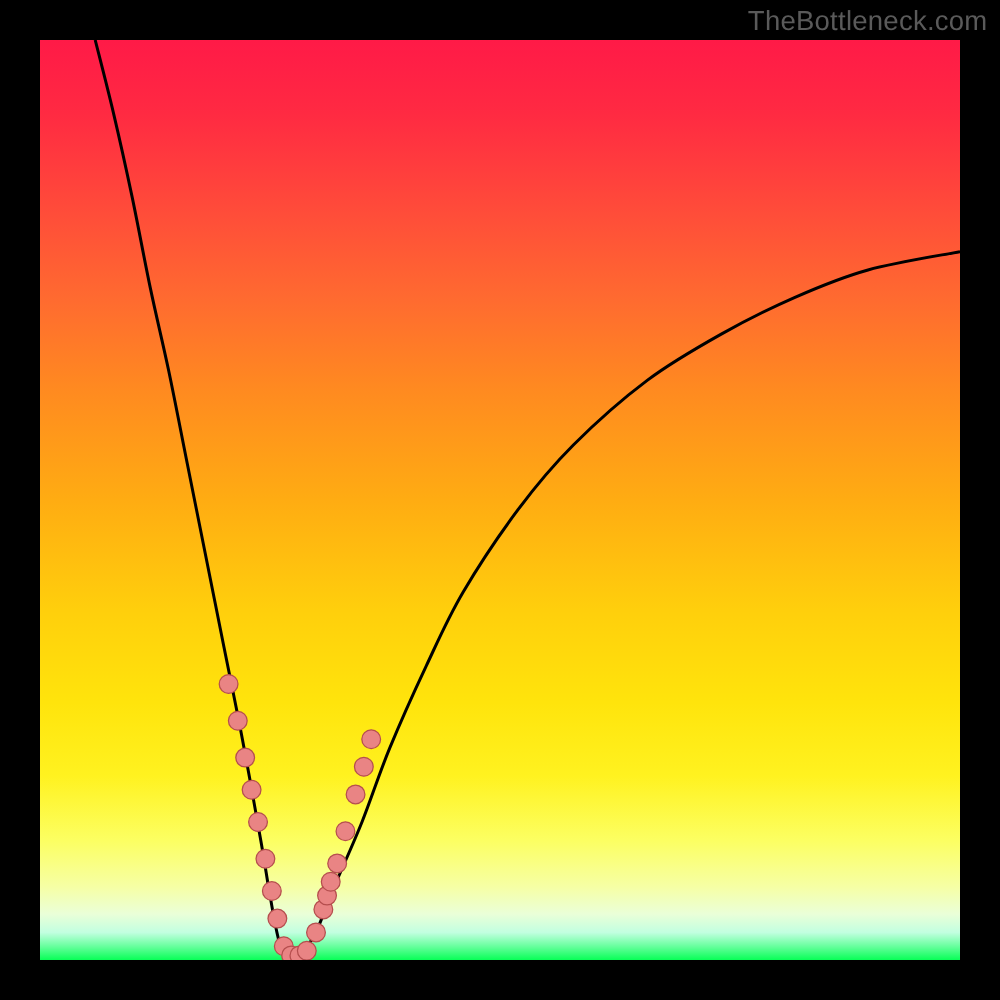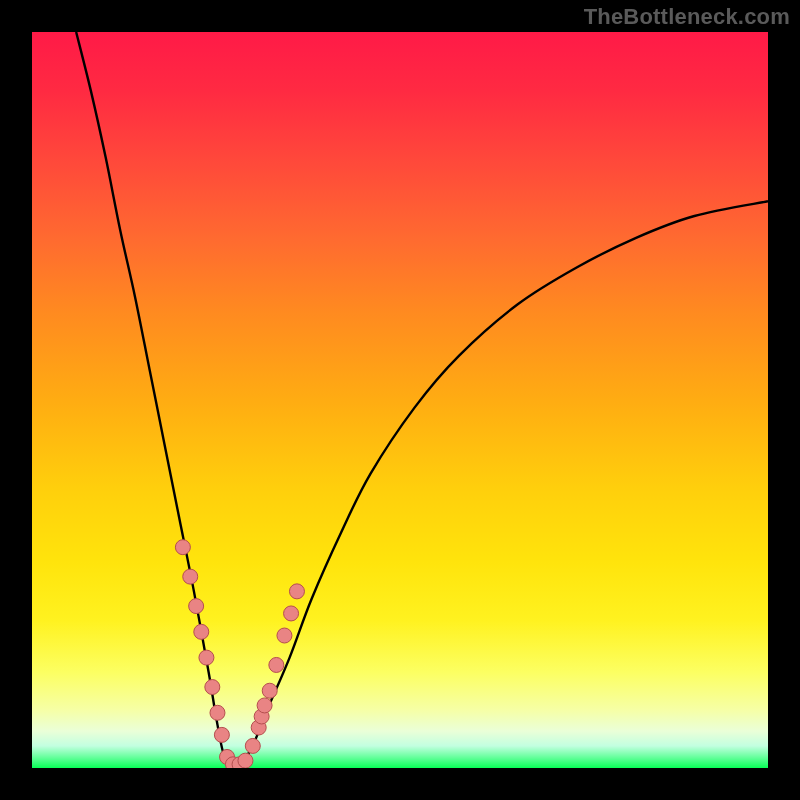--- a/index.html
+++ b/index.html
@@ -60,21 +60,21 @@
     width: 736px;
     height: 736px;
   }
   .watermark {
     position: absolute;
     top: 4px;
     right: 10px;
     color: #5a5a5a;
     font-size: 22px;
     letter-spacing: 0.2px;
-    font-weight: 700;
+    font-weight: 400;
   }
 </style>
 </head>
 <body>
 
 <div class="frame">
 
   <div class="plot-area">
     <div class="gradient gradient-main"></div>
 

